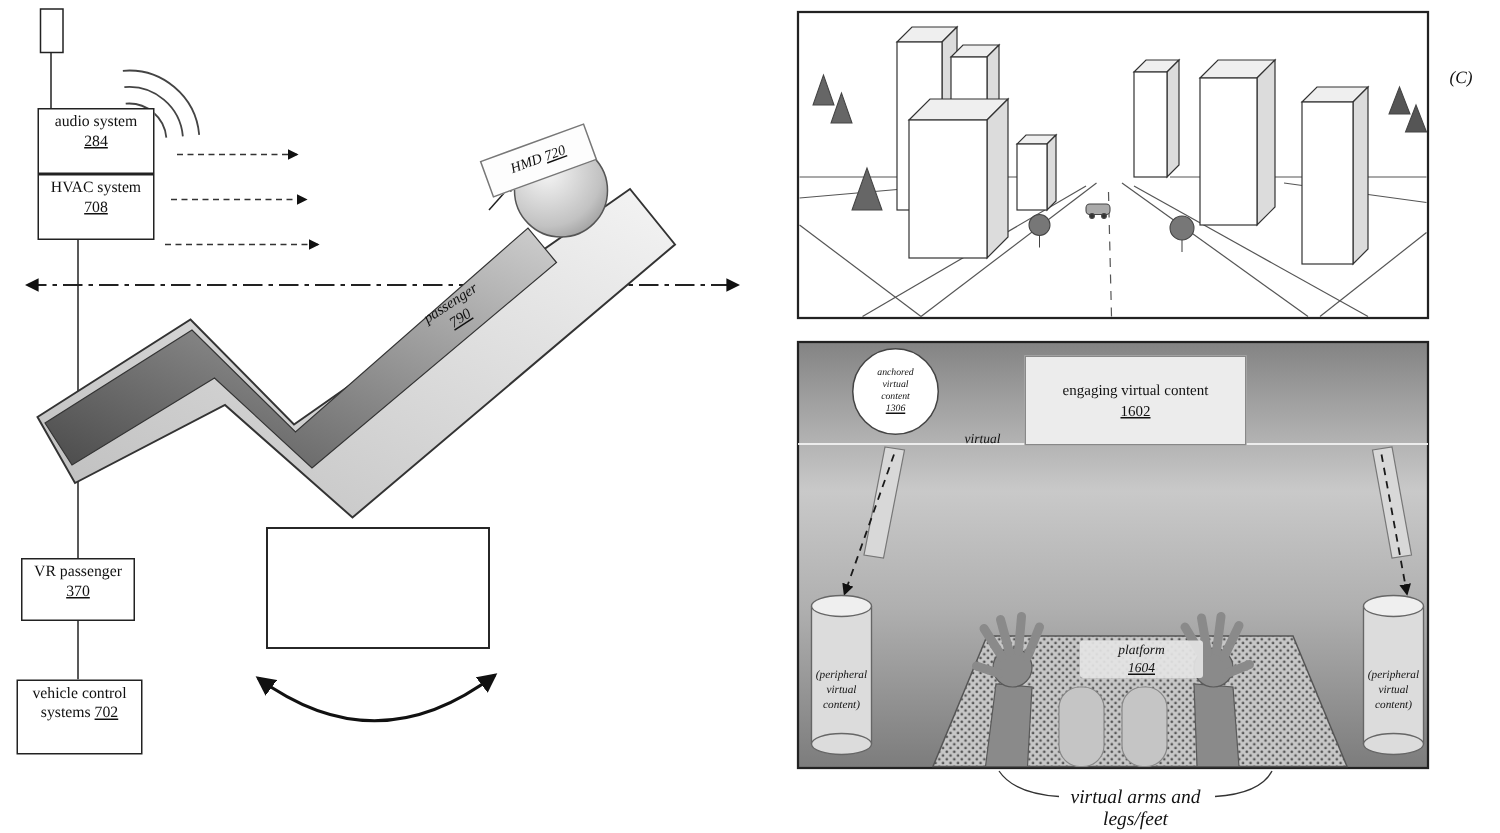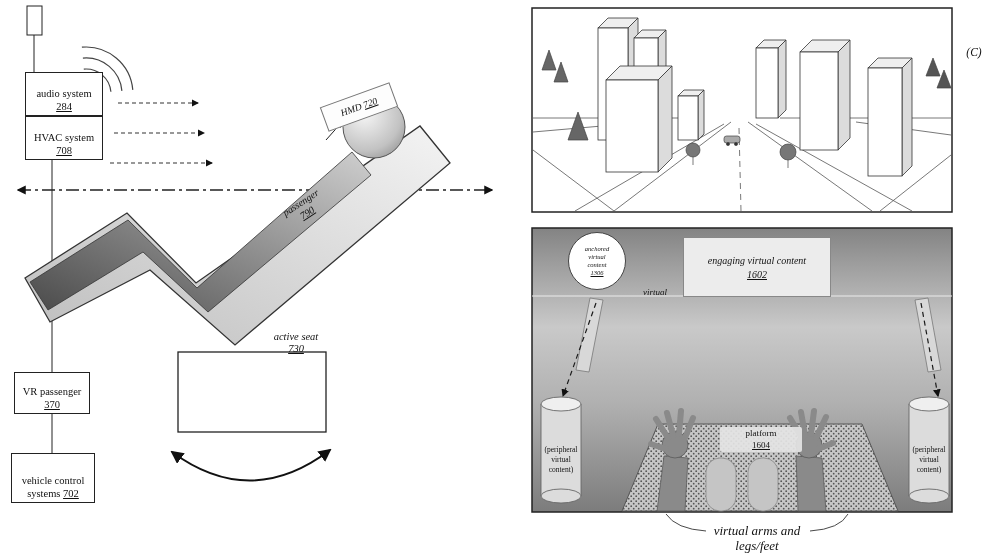--- a/index.html
+++ b/index.html
@@ -2,37 +2,37 @@
 <html><head>
 <meta charset="utf-8">
 <style>
   *{margin:0;padding:0;box-sizing:border-box}
   html,body{width:1000px;height:555px;background:#fff;overflow:hidden;
     font-family:"Liberation Serif","DejaVu Serif",serif;color:#111}
   .canvas{position:relative;width:1000px;height:555px;background:#fff}
   .canvas>svg{position:absolute;left:0;top:0}
   .lbl{position:absolute;text-align:center;line-height:1.18}
   .box{position:absolute;background:#fff;border:1px solid #222;
-    display:flex;flex-direction:column;align-items:center;justify-content:flex-end;
+    display:flex;flex-direction:column;align-items:center;justify-content:flex-start;
     text-align:center;font-size:10.5px;line-height:1.25;padding:2px}
   .blk{display:block}
   .ref{text-decoration:underline}
   .it{font-style:italic}
   .hmd{position:absolute;background:#fdfdfd;border:1px solid #777;font-size:9.5px;
     font-style:italic;text-align:center;line-height:24px;transform:rotate(-20deg)}
   .circle{position:absolute;background:#fff;border:1px solid #444;border-radius:50%;
     display:flex;flex-direction:column;align-items:center;justify-content:center;
     font-size:6.5px;font-style:italic;text-align:center;line-height:1.25}
   .panelbox{position:absolute;background:#ececec;border:1px solid #888;
     display:flex;flex-direction:column;align-items:center;justify-content:center;
-    font-size:10px;font-style:italic;text-align:center}
+    font-size:10px;text-align:center}
   .panelbox .ref{margin-top:3px}
   .platlbl{position:absolute;background:rgba(228,228,228,0.92);border-radius:2px;
-    font-size:9px;text-align:center;line-height:1.3;padding:1px 2px}
-  .tiny{font-size:7.5px;line-height:1.3}
+    font-size:9px;font-style:italic;text-align:center;line-height:1.3;padding:1px 2px}
+  .tiny{font-size:7.5px;font-style:italic;line-height:1.3}
 </style>
 </head>
 <body>
 
 <div class="canvas">
 
 <svg width="1000" height="555" viewBox="0 0 1000 555">
   <defs>
     <marker id="arr" viewBox="0 0 10 10" refX="8.5" refY="5" markerWidth="6.5" markerHeight="6.5" orient="auto-start-reverse">
       <path d="M0,0 L10,5 L0,10 z" fill="#111"></path>
@@ -247,24 +247,20 @@
 <div class="hmd" style="left:322px;top:94px;width:74px;height:26px">
   <span>HMD</span>
   <span class="ref">720</span>
 </div>
 
 <div class="lbl it" style="left:262px;top:196px;width:84px;font-size:10px;transform:rotate(-33deg)">
   <span class="blk">passenger</span>
   <span class="ref">790</span>
 </div>
 
-<div class="lbl it" style="left:250px;top:331px;width:92px;font-size:10.5px">
-  <span class="blk">active seat</span>
-  <span class="ref">730</span>
-</div>
 
 <div class="lbl it" style="left:955px;top:46px;width:38px;font-size:11.5px">(C)</div>
 
 <div class="circle" style="left:568px;top:232px;width:58px;height:58px">
   <span class="blk">anchored</span>
   <span class="blk">virtual</span>
   <span class="blk">content</span>
   <span class="ref">1306</span>
 </div>
 

